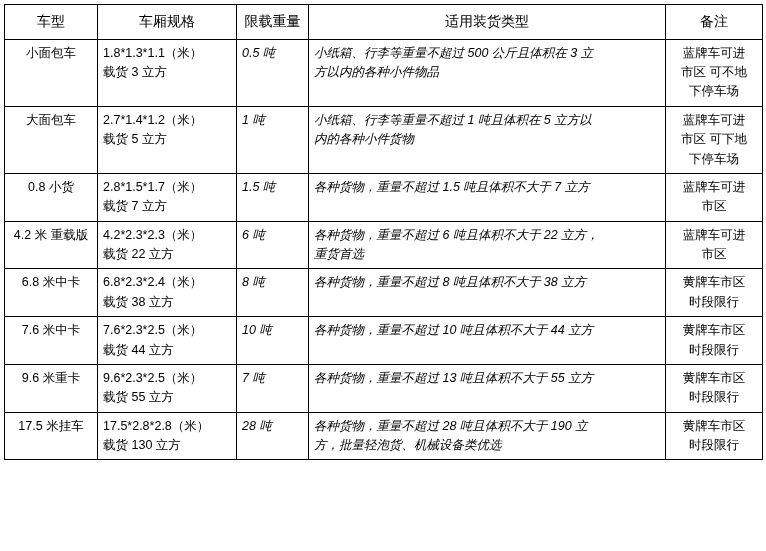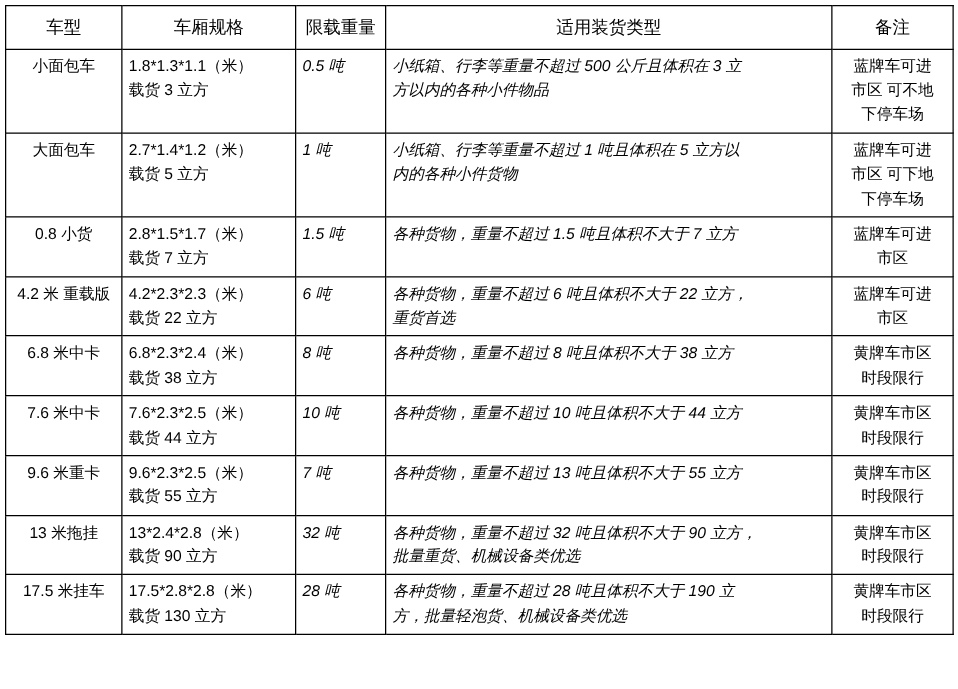--- a/index.html
+++ b/index.html
@@ -182,36 +182,20 @@
           <td class="cell-weight">7 吨</td>
           <td class="cell-cargo">
             <span class="line">各种货物，重量不超过 13 吨且体积不大于 55 立方</span>
           </td>
           <td class="cell-remark">
             <span class="line">黄牌车市区</span>
             <span class="line">时段限行</span>
           </td>
         </tr>
         <tr>
-          <td class="cell-type">13 米拖挂</td>
-          <td class="cell-spec">
-            <span class="line">13*2.4*2.8（米）</span>
-            <span class="line">载货 90 立方</span>
-          </td>
-          <td class="cell-weight">32 吨</td>
-          <td class="cell-cargo">
-            <span class="line">各种货物，重量不超过 32 吨且体积不大于 90 立方，</span>
-            <span class="line">批量重货、机械设备类优选</span>
-          </td>
-          <td class="cell-remark">
-            <span class="line">黄牌车市区</span>
-            <span class="line">时段限行</span>
-          </td>
-        </tr>
-        <tr>
           <td class="cell-type">17.5 米挂车</td>
           <td class="cell-spec">
             <span class="line">17.5*2.8*2.8（米）</span>
             <span class="line">载货 130 立方</span>
           </td>
           <td class="cell-weight">28 吨</td>
           <td class="cell-cargo">
             <span class="line">各种货物，重量不超过 28 吨且体积不大于 190 立</span>
             <span class="line">方，批量轻泡货、机械设备类优选</span>
           </td>

